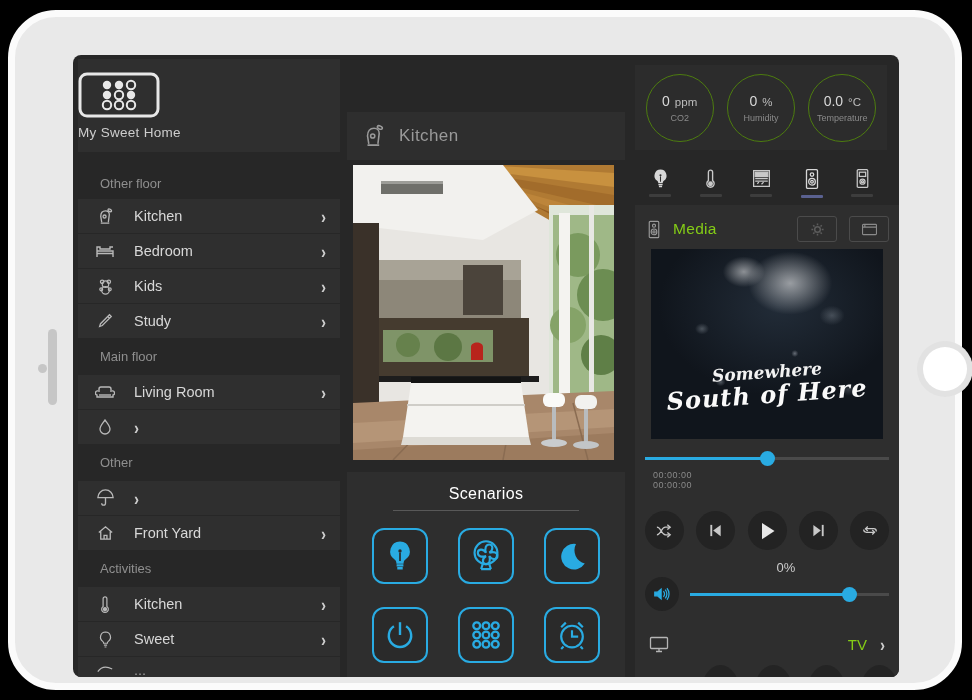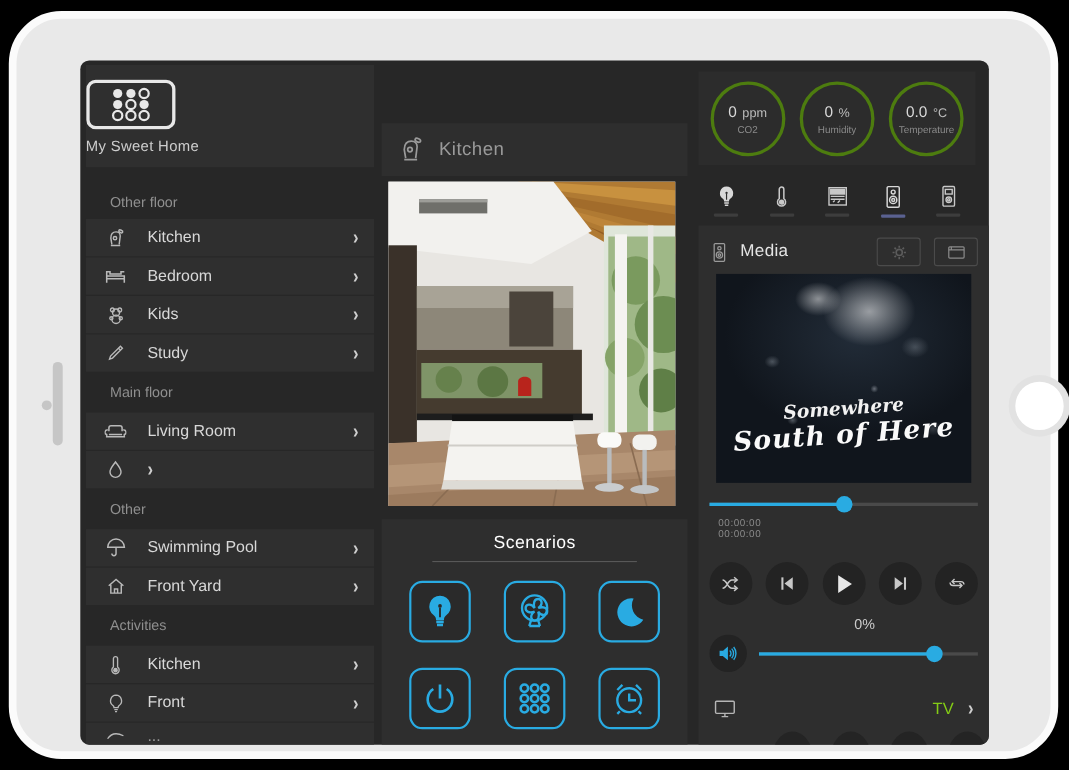--- a/index.html
+++ b/index.html
@@ -48,35 +48,35 @@
   .scen-rule { width:186px; margin:7px auto 0; border-bottom:1px solid #585858; }
   .scen-grid { display:grid; grid-template-columns:repeat(3,56px); grid-template-rows:56px 56px;
     justify-content:center; column-gap:30px; row-gap:23px; margin-top:17px; }
   .scen-btn { width:56px; height:56px; border:2px solid #29abe2; border-radius:12px;
     background:#2a2a2a; display:flex; align-items:center; justify-content:center; cursor:pointer; }
 
   
   .rpanel { position:absolute; left:562px; top:0; width:264px; height:622px; }
   .sensors { position:absolute; left:0; top:10px; width:252px; height:85px; background:#2c2c2c;
     display:flex; align-items:center; justify-content:space-around; padding:0 4px; }
-  .sensor { width:68px; height:68px; border:3px solid #4d7c0f; border-radius:50%;
+  .sensor { width:68px; height:68px; border:1px solid #4d7c0f; border-radius:50%;
     display:flex; flex-direction:column; align-items:center; justify-content:center; gap:4px; }
   .sensor .val { font-size:14px; color:#d9d9d9; }
   .sensor .val .unit { font-size:11.5px; color:#bdbdbd; margin-left:5px; }
   .sensor .cap { font-size:9px; color:#8a8a8a; }
   .tabs { position:absolute; left:0; top:107px; width:252px; height:42px; display:flex;
     justify-content:space-between; padding:0 14px; }
   .tab { display:flex; flex-direction:column; align-items:center; gap:5px; padding-top:6px; cursor:pointer; }
   .tab .tline { width:22px; height:3px; background:#3d3d3d; border-radius:1px; }
   .tab.active .tline { background:#5a6190; }
 
   .media { position:absolute; left:0; top:150px; width:264px; height:472px; background:#2e2e2e;
     overflow:hidden; }
   .media-head { display:flex; align-items:center; padding:8px 10px 0 12px; gap:12px; height:40px; }
-  .media-title { flex:1; font-size:15.5px; color:#e5e5e5; letter-spacing:.3px; }
+  .media-title { flex:1; font-size:15.5px; color:#84cc16; letter-spacing:.3px; }
   .mini-btn { width:40px; height:26px; border:1px solid #4b4b4b; border-radius:3px;
     display:flex; align-items:center; justify-content:center; background:transparent; cursor:pointer; }
 
   .album { position:relative; margin:4px auto 0; width:232px; height:190px; overflow:hidden;
     background:
       radial-gradient(60px 45px at 60% 18%, rgba(255,255,255,.55), rgba(255,255,255,0) 70%),
       radial-gradient(30px 22px at 40% 12%, rgba(255,255,255,.5), rgba(255,255,255,0) 70%),
       radial-gradient(18px 14px at 78% 35%, rgba(200,210,220,.25), rgba(255,255,255,0) 70%),
       radial-gradient(10px 8px at 22% 42%, rgba(200,210,220,.3), rgba(255,255,255,0) 70%),
       radial-gradient(7px 6px at 30% 70%, rgba(200,210,220,.35), rgba(255,255,255,0) 70%),
@@ -220,21 +220,20 @@
         </div>
 
         <div class="sec-label" style="height:36px">Other</div>
 
         <div class="side-item">
           <span class="ic">
             <svg width="19" height="19" viewBox="0 0 20 20" fill="none" stroke="#b9b9b9" stroke-width="1.4">
               <path d="M2 9a8 8 0 0 1 16 0zM10 9v6a2 2 0 0 1-4 0"></path>
             </svg>
           </span>
-          <span class="lbl">Swimming Pool</span>
           <span class="chev">›</span>
         </div>
         <div class="side-item">
           <span class="ic">
             <svg width="19" height="19" viewBox="0 0 20 20" fill="none" stroke="#b9b9b9" stroke-width="1.4">
               <path d="M3 9l7-6 7 6M5 8v8h10V8M8.5 16v-4h3v4"></path>
             </svg>
           </span>
           <span class="lbl">Front Yard</span>
           <span class="chev">›</span>
@@ -252,21 +251,21 @@
           <span class="lbl">Kitchen</span>
           <span class="chev">›</span>
         </div>
         <div class="side-item">
           <span class="ic">
             <svg width="15" height="19" viewBox="0 0 16 20" fill="none" stroke="#b9b9b9" stroke-width="1.3">
               <path d="M8 2a5.5 5.5 0 0 1 3 10c-.7.5-1 1.5-1 2H6c0-.5-.3-1.5-1-2A5.5 5.5 0 0 1 8 2z"></path>
               <path d="M6.3 16h3.4M7 18h2"></path>
             </svg>
           </span>
-          <span class="lbl">Front</span>
+          <span class="lbl">Sweet</span>
           <span class="chev">›</span>
         </div>
         <div class="side-item cut">
           <span class="ic">
             <svg width="18" height="10" viewBox="0 0 20 10" fill="none" stroke="#b9b9b9" stroke-width="1.3">
               <path d="M2 9c4-6 10-6 16-3"></path>
             </svg>
           </span>
           <span class="lbl" style="color:#9a9a9a">...</span>
         </div>

